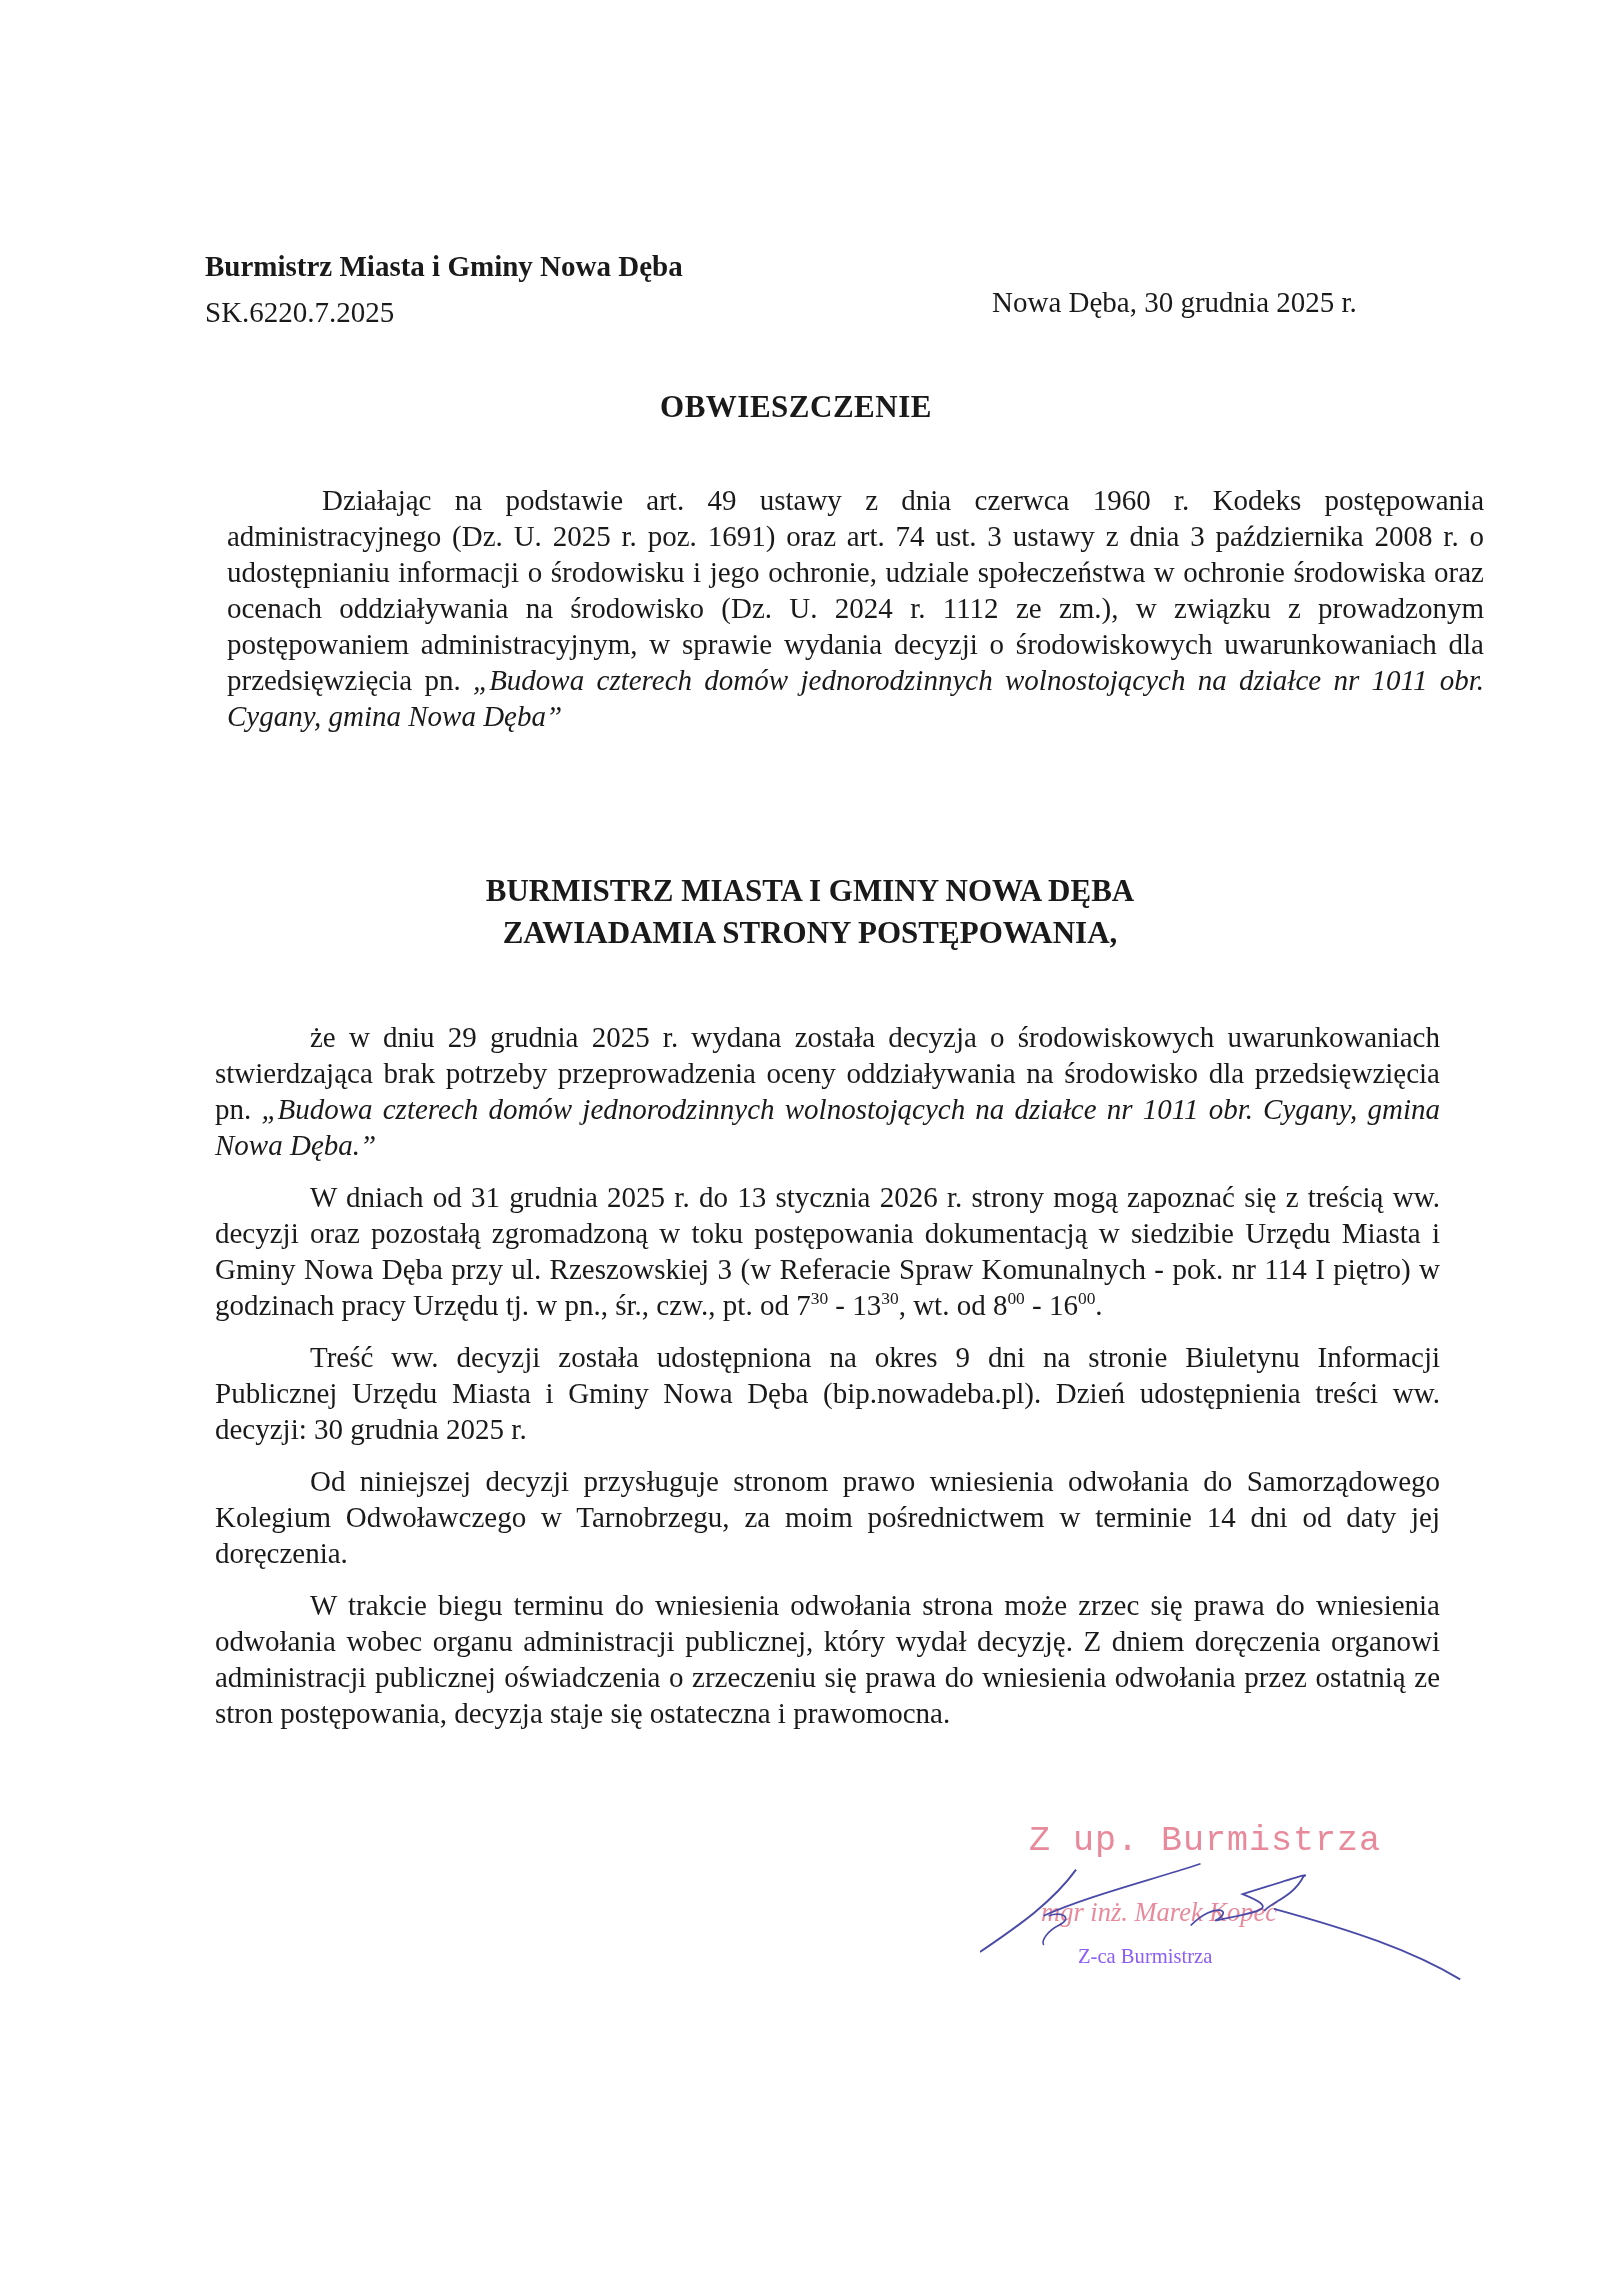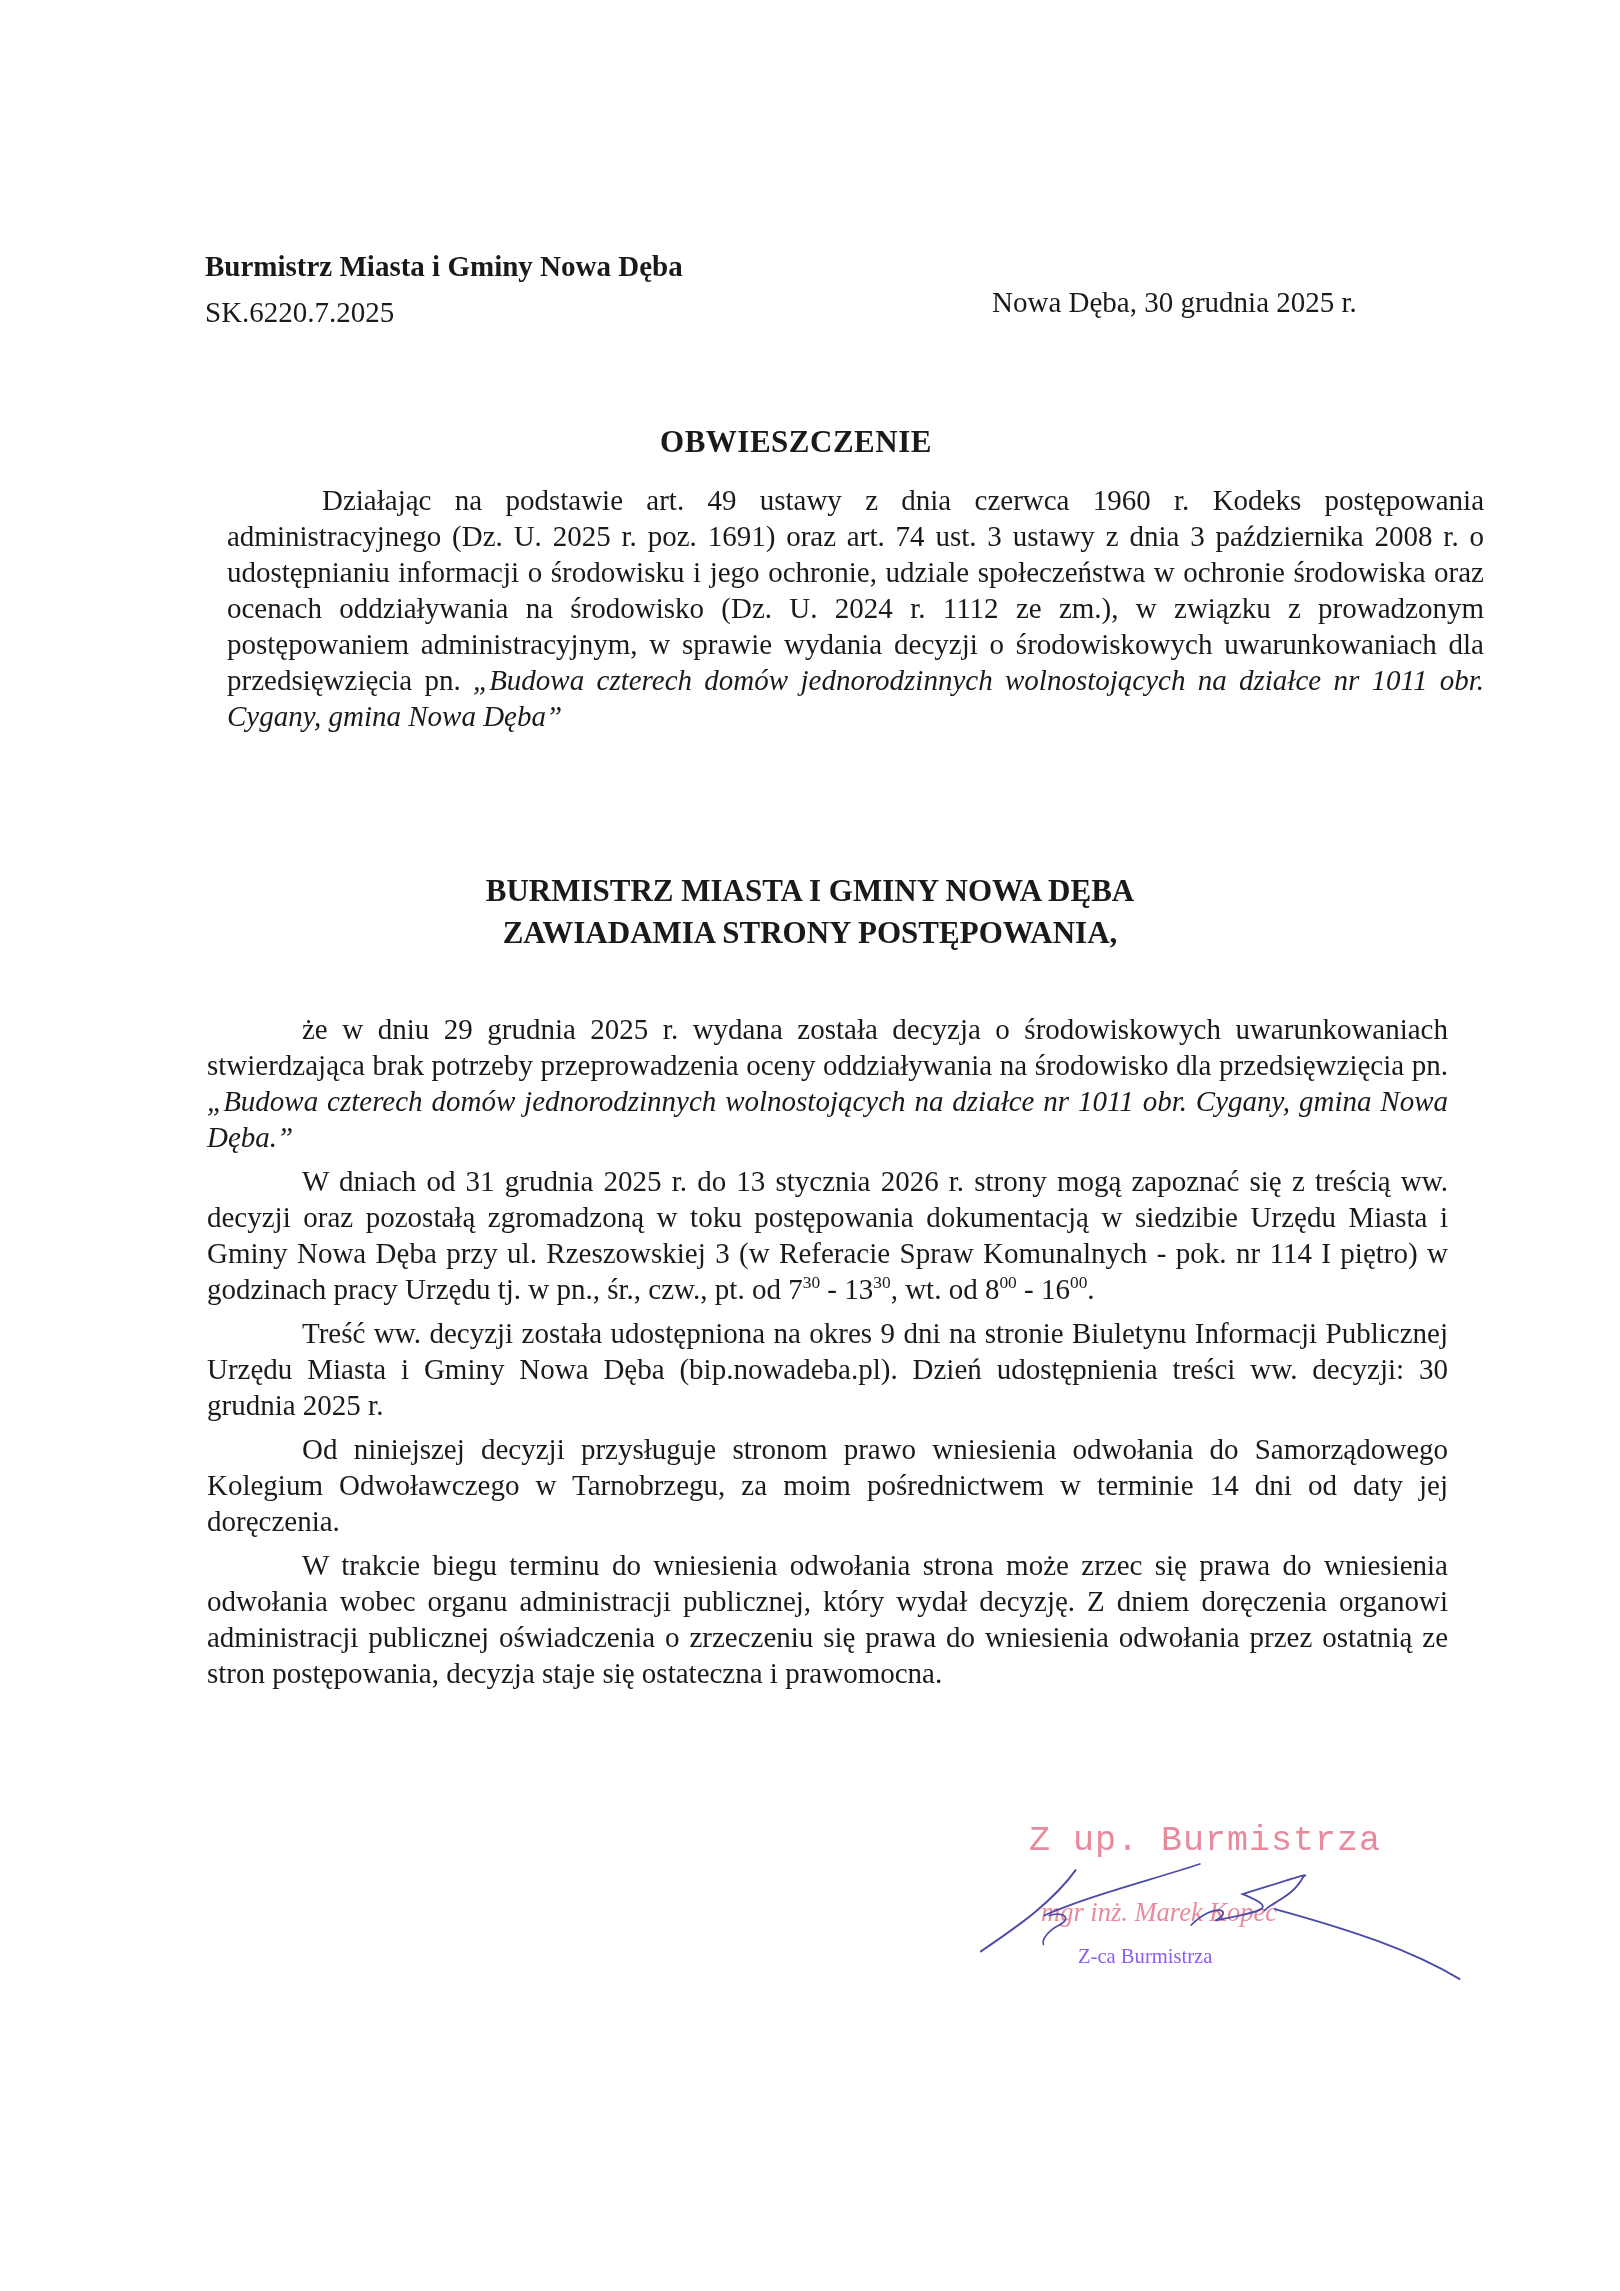--- a/index.html
+++ b/index.html
@@ -33,21 +33,21 @@
       font-size: 29px;
     }
     .header-date {
       position: absolute;
       left: 992px; top: 286px;
       font-size: 29px;
     }
     .title {
       position: absolute;
       left: 0; width: 1592px;
-      top: 424px;
+      top: 389px;
       text-align: center;
       font-weight: bold;
       font-size: 31px;
       letter-spacing: 0.5px;
     }
     .block {
       position: absolute;
       left: 199px;
       width: 1257px;
       text-align: justify;
@@ -59,21 +59,21 @@
       position: absolute;
       left: 0; width: 1620px;
       text-align: center;
       font-weight: bold;
       font-size: 31px;
       line-height: 41px;
     }
     .h2a { top: 870px; }
     .h2b { top: 912px; }
     .para { margin: 0; }
-    .para p { margin: 8px; }
+    .para p { margin: 16px; }
     em { font-style: italic; }
     sup { font-size: 60%; vertical-align: super; line-height: 0; }
 
     .stamp {
       position: absolute;
       left: 980px; top: 1803px;
       width: 588px; height: 196px;
     }
     .stamp-line1 {
       position: absolute;

